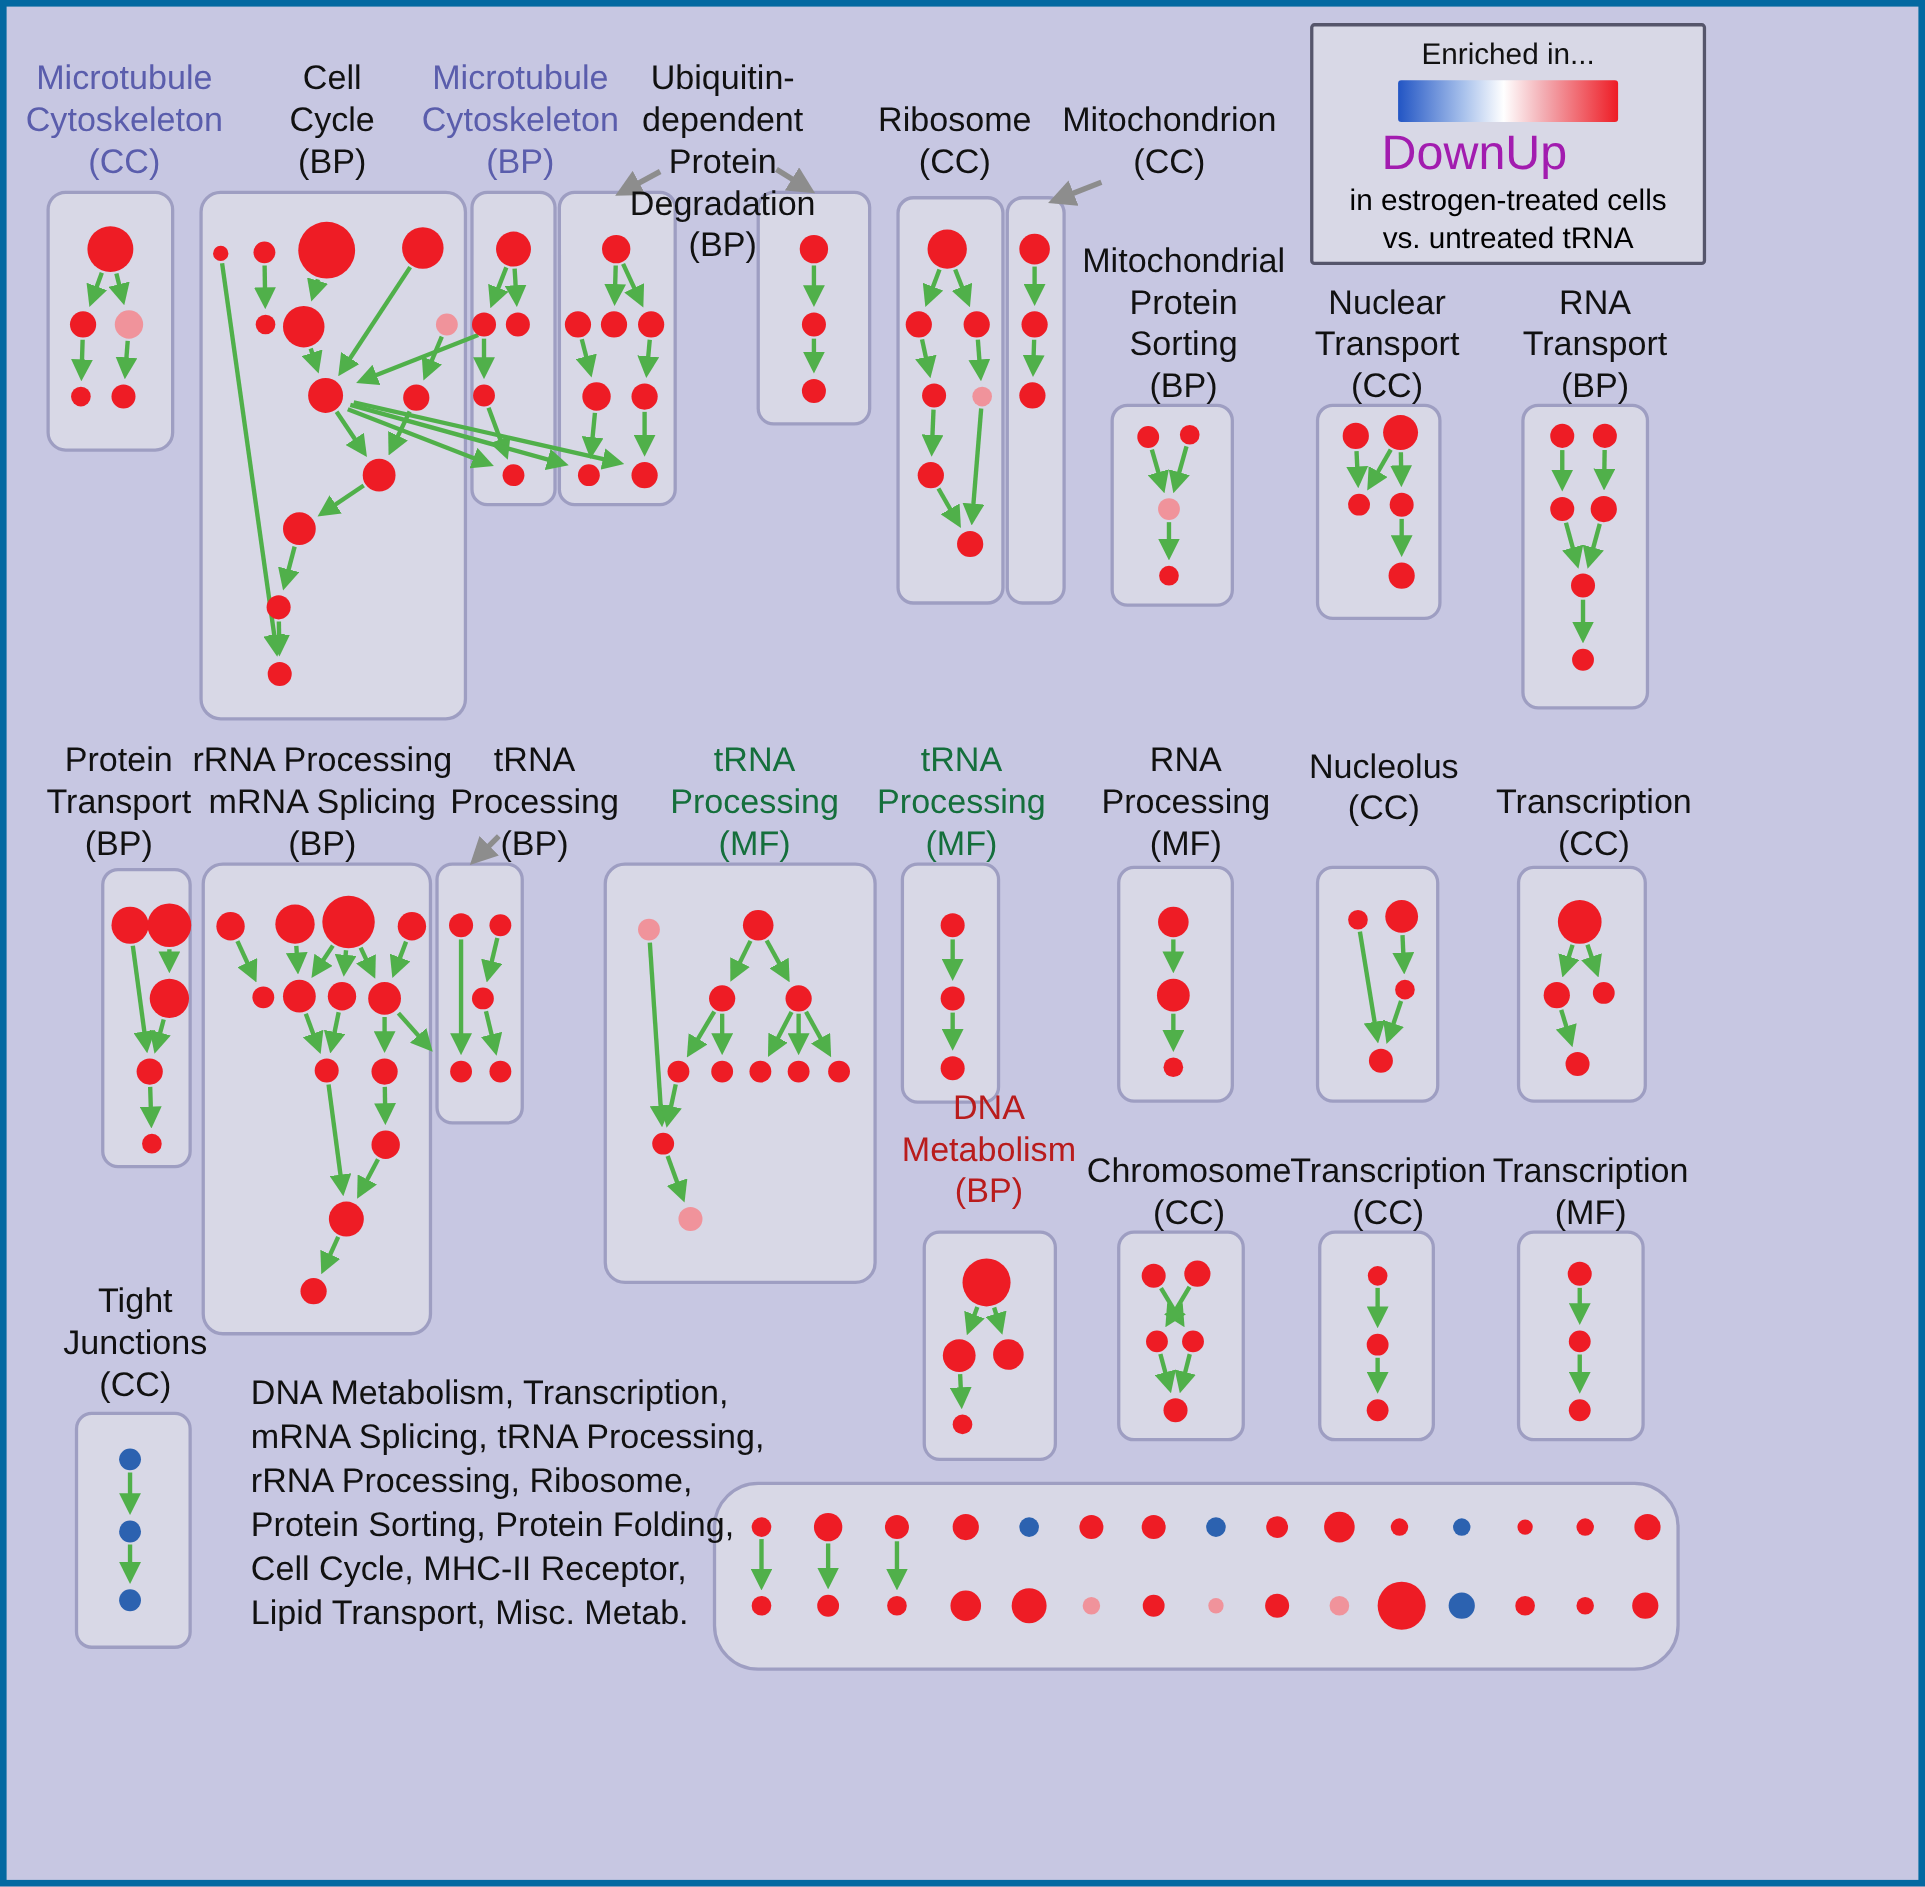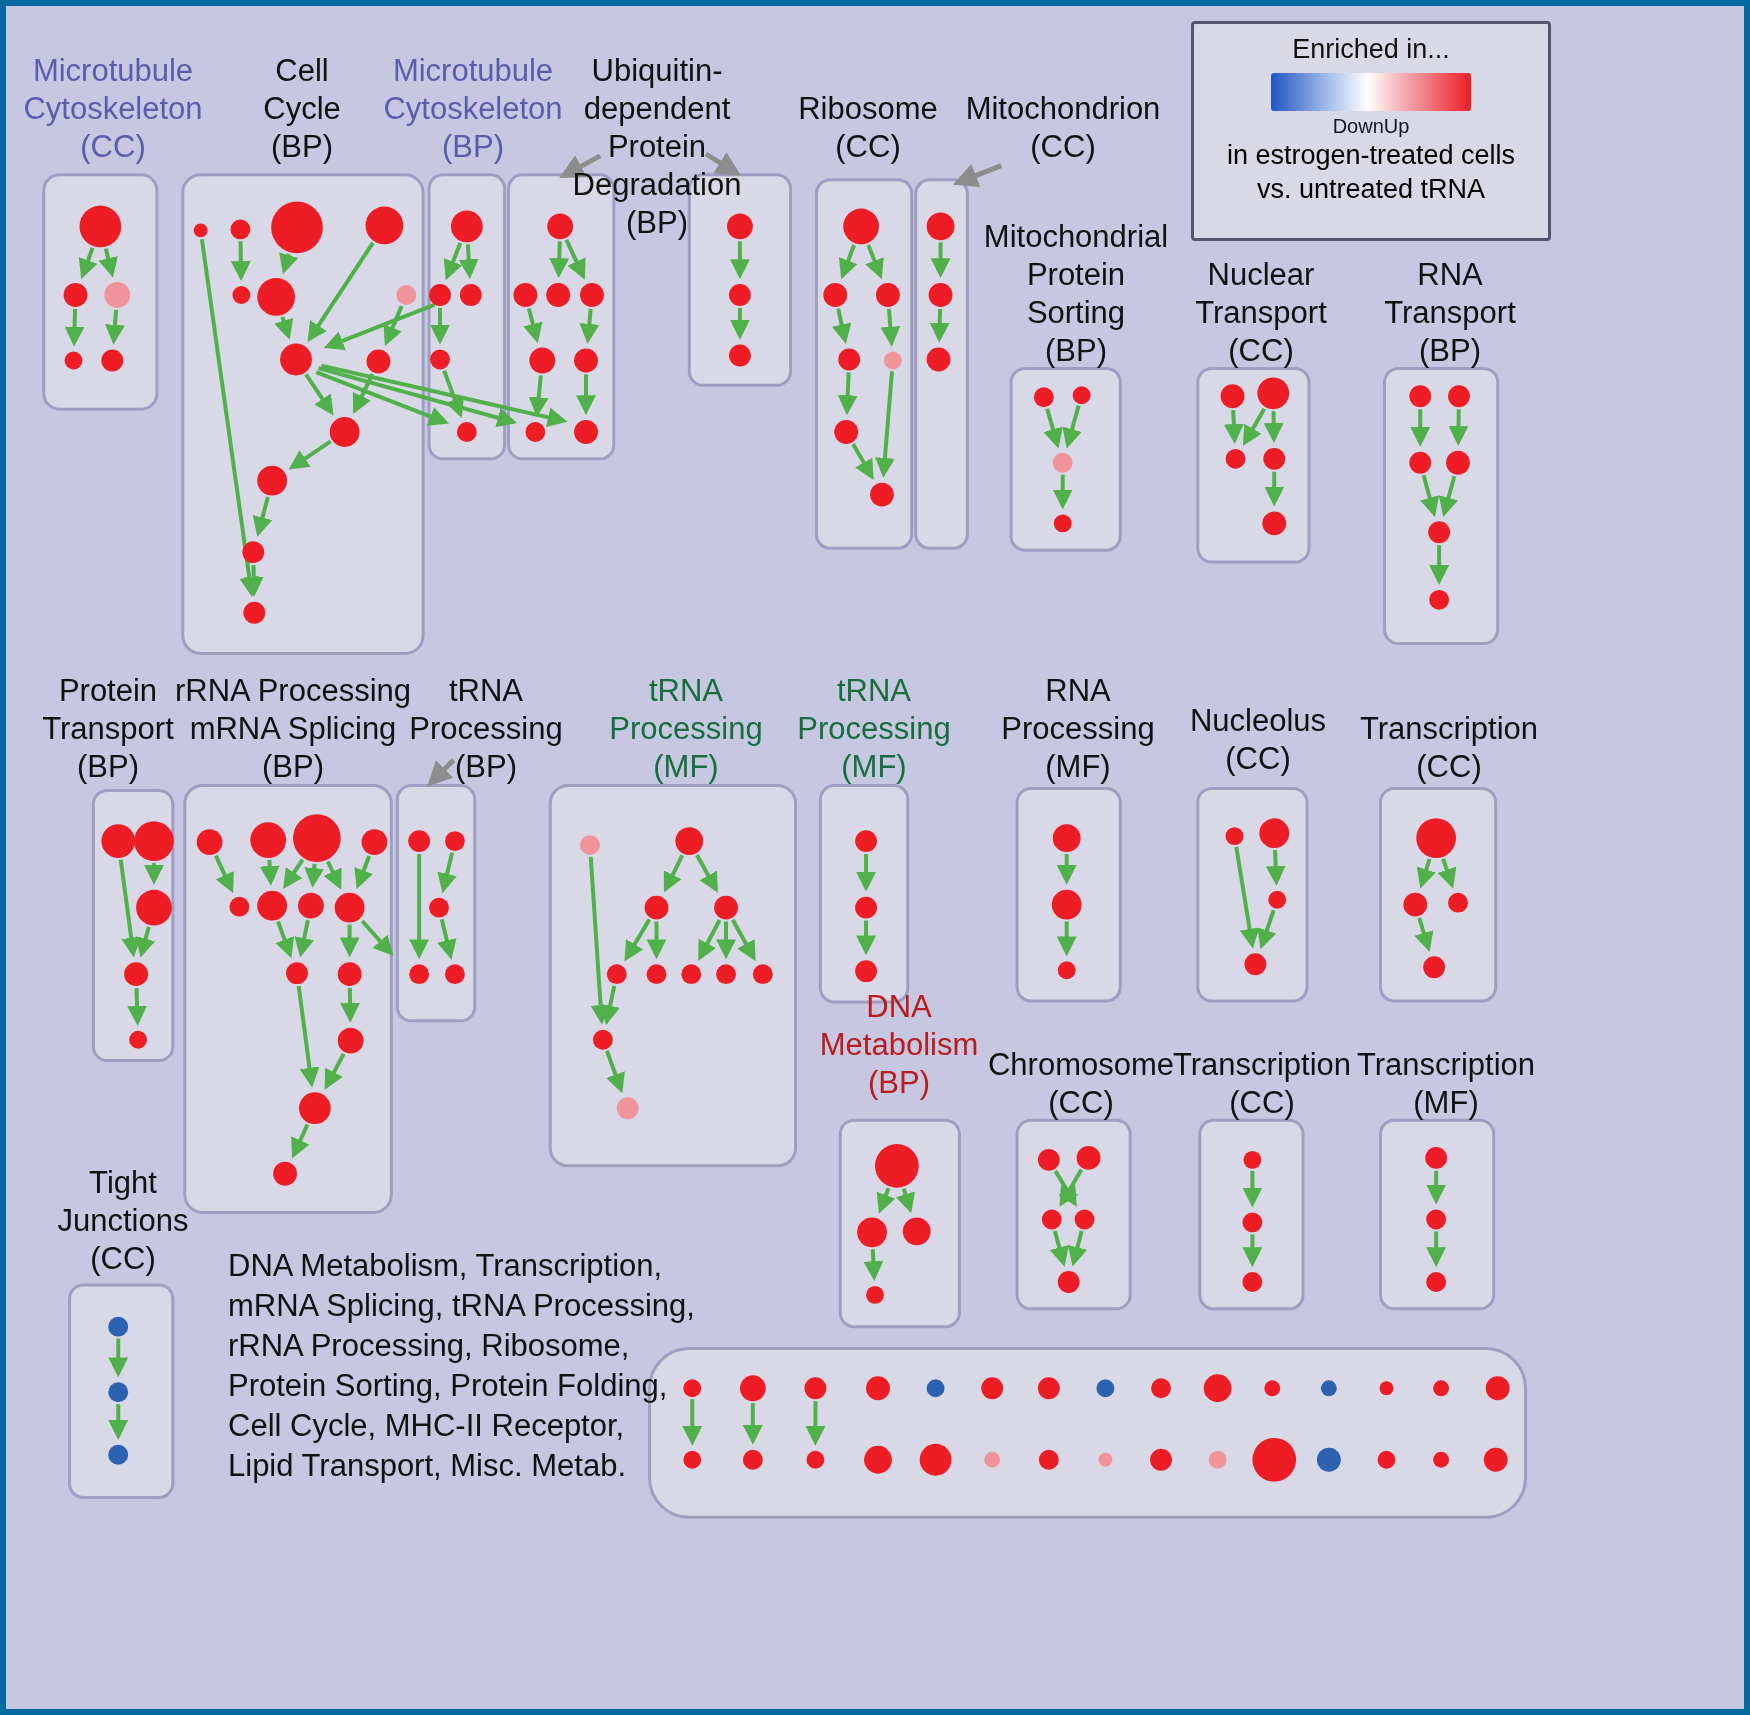--- a/index.html
+++ b/index.html
@@ -31,22 +31,22 @@
     box-sizing:border-box;
     text-align:center;
   }
   .legend-title{font-size:27px;color:#111;margin-top:10px;}
   .legend-gradient{
     width:200px;height:38px;margin:8px auto 0 auto;
     border-radius:3px;
   }
   .legend-row{
     width:230px;margin:4px auto 0 auto;
-    display:flex;justify-content:center;
-    font-size:20px;color:#0f172a;
+    display:flex;justify-content:flex-start;
+    font-size:44px;color:#a21caf;
   }
   .legend-sub{font-size:27px;line-height:34px;color:#000000;}
   #misc-text{
     position:absolute;left:222px;top:1240px;
     font-size:31px;line-height:40px;color:#111;
     text-align:left;white-space:nowrap;
   }
 </style>
 </head>
 <body>
@@ -431,21 +431,21 @@
       <div class="clabel" style="left: 868px; top: 666px; color: rgb(21, 111, 60);">
         <div>tRNA</div>
         <div>Processing</div>
         <div>(MF)</div>
       </div>
       <div class="clabel" style="left: 1072px; top: 666px; color: rgb(17, 17, 17);">
         <div>RNA</div>
         <div>Processing</div>
         <div>(MF)</div>
       </div>
-      <div class="clabel" style="left: 1252px; top: 696px; color: rgb(17, 17, 17);">
+      <div class="clabel" style="left: 1252px; top: 672px; color: rgb(17, 17, 17);">
         <div>Nucleolus</div>
         <div>(CC)</div>
       </div>
       <div class="clabel" style="left: 1443px; top: 704px; color: rgb(17, 17, 17);">
         <div>Transcription</div>
         <div>(CC)</div>
       </div>
       <div class="clabel" style="left: 893px; top: 982px; color: #b91c1c;">
         <div>DNA</div>
         <div>Metabolism</div>

